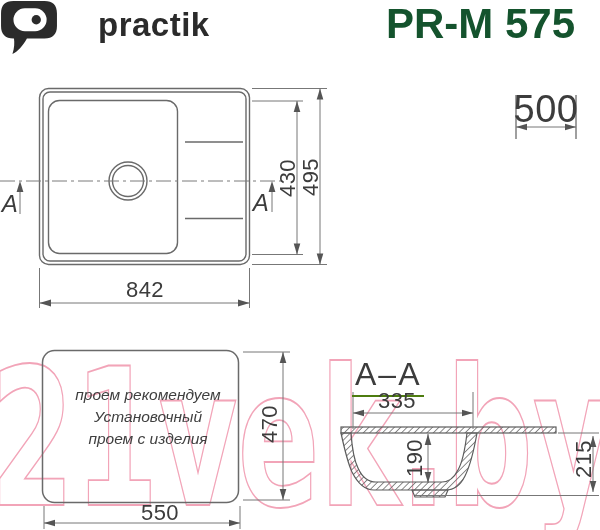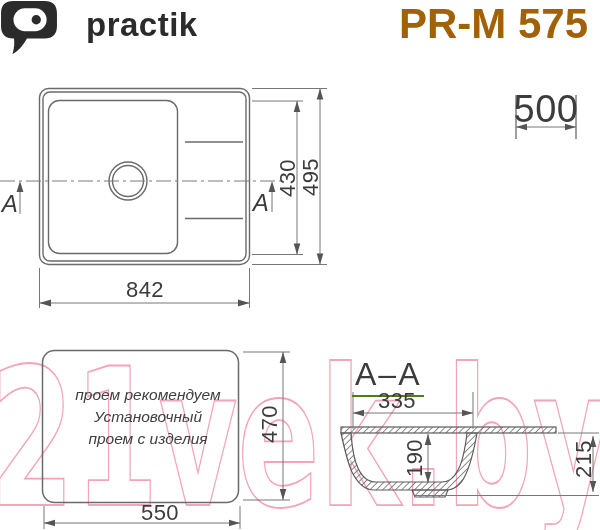--- a/index.html
+++ b/index.html
@@ -4,24 +4,24 @@
 <style>
   html,body{margin:0;padding:0;background:#fff;}
   #stage{position:relative;width:600px;height:530px;background:#fff;overflow:hidden;
          font-family:"Liberation Sans",sans-serif;}
   #stage svg{position:absolute;left:0;top:0;}
   .lbl{position:absolute;color:#3c3c3c;font-size:22px;white-space:nowrap;
        transform:translate(-50%,-50%);letter-spacing:.5px;}
   .lbl.rot{transform:translate(-50%,-50%) rotate(-90deg);}
   .lbl.big{font-size:38px;}
   .lbl.aa{font-size:24px;font-style:italic;}
-  .brand{position:absolute;left:86px;top:6px;font-size:33px;font-weight:700;
+  .brand{position:absolute;left:98px;top:6px;font-size:33px;font-weight:700;
          color:#2b2b2b;letter-spacing:.5px;}
-  .model{position:absolute;right:12px;top:0px;font-size:42px;font-weight:700;
-         color:#a16207;letter-spacing:0px;text-align:center;}
+  .model{position:absolute;right:25px;top:0px;font-size:42px;font-weight:700;
+         color:#14532d;letter-spacing:0px;text-align:center;}
   .section-title{position:absolute;left:352px;top:324px;font-size:32px;color:#3c3c3c;
          border-bottom:2px solid #4d7c0f;padding:0 3px 2px 3px;letter-spacing:2px;margin-top:32px;}
   .note{position:absolute;left:50px;top:384px;width:196px;text-align:center;
         color:#3f3f3f;font-size:15.5px;line-height:22px;font-style:italic;}
   .wm{z-index:1;}
   .lines{z-index:2;}
   .txt{z-index:3;}
   .logo{position:absolute;left:21px;top:2px;width:58px;height:54px;}
 </style>
 </head>

